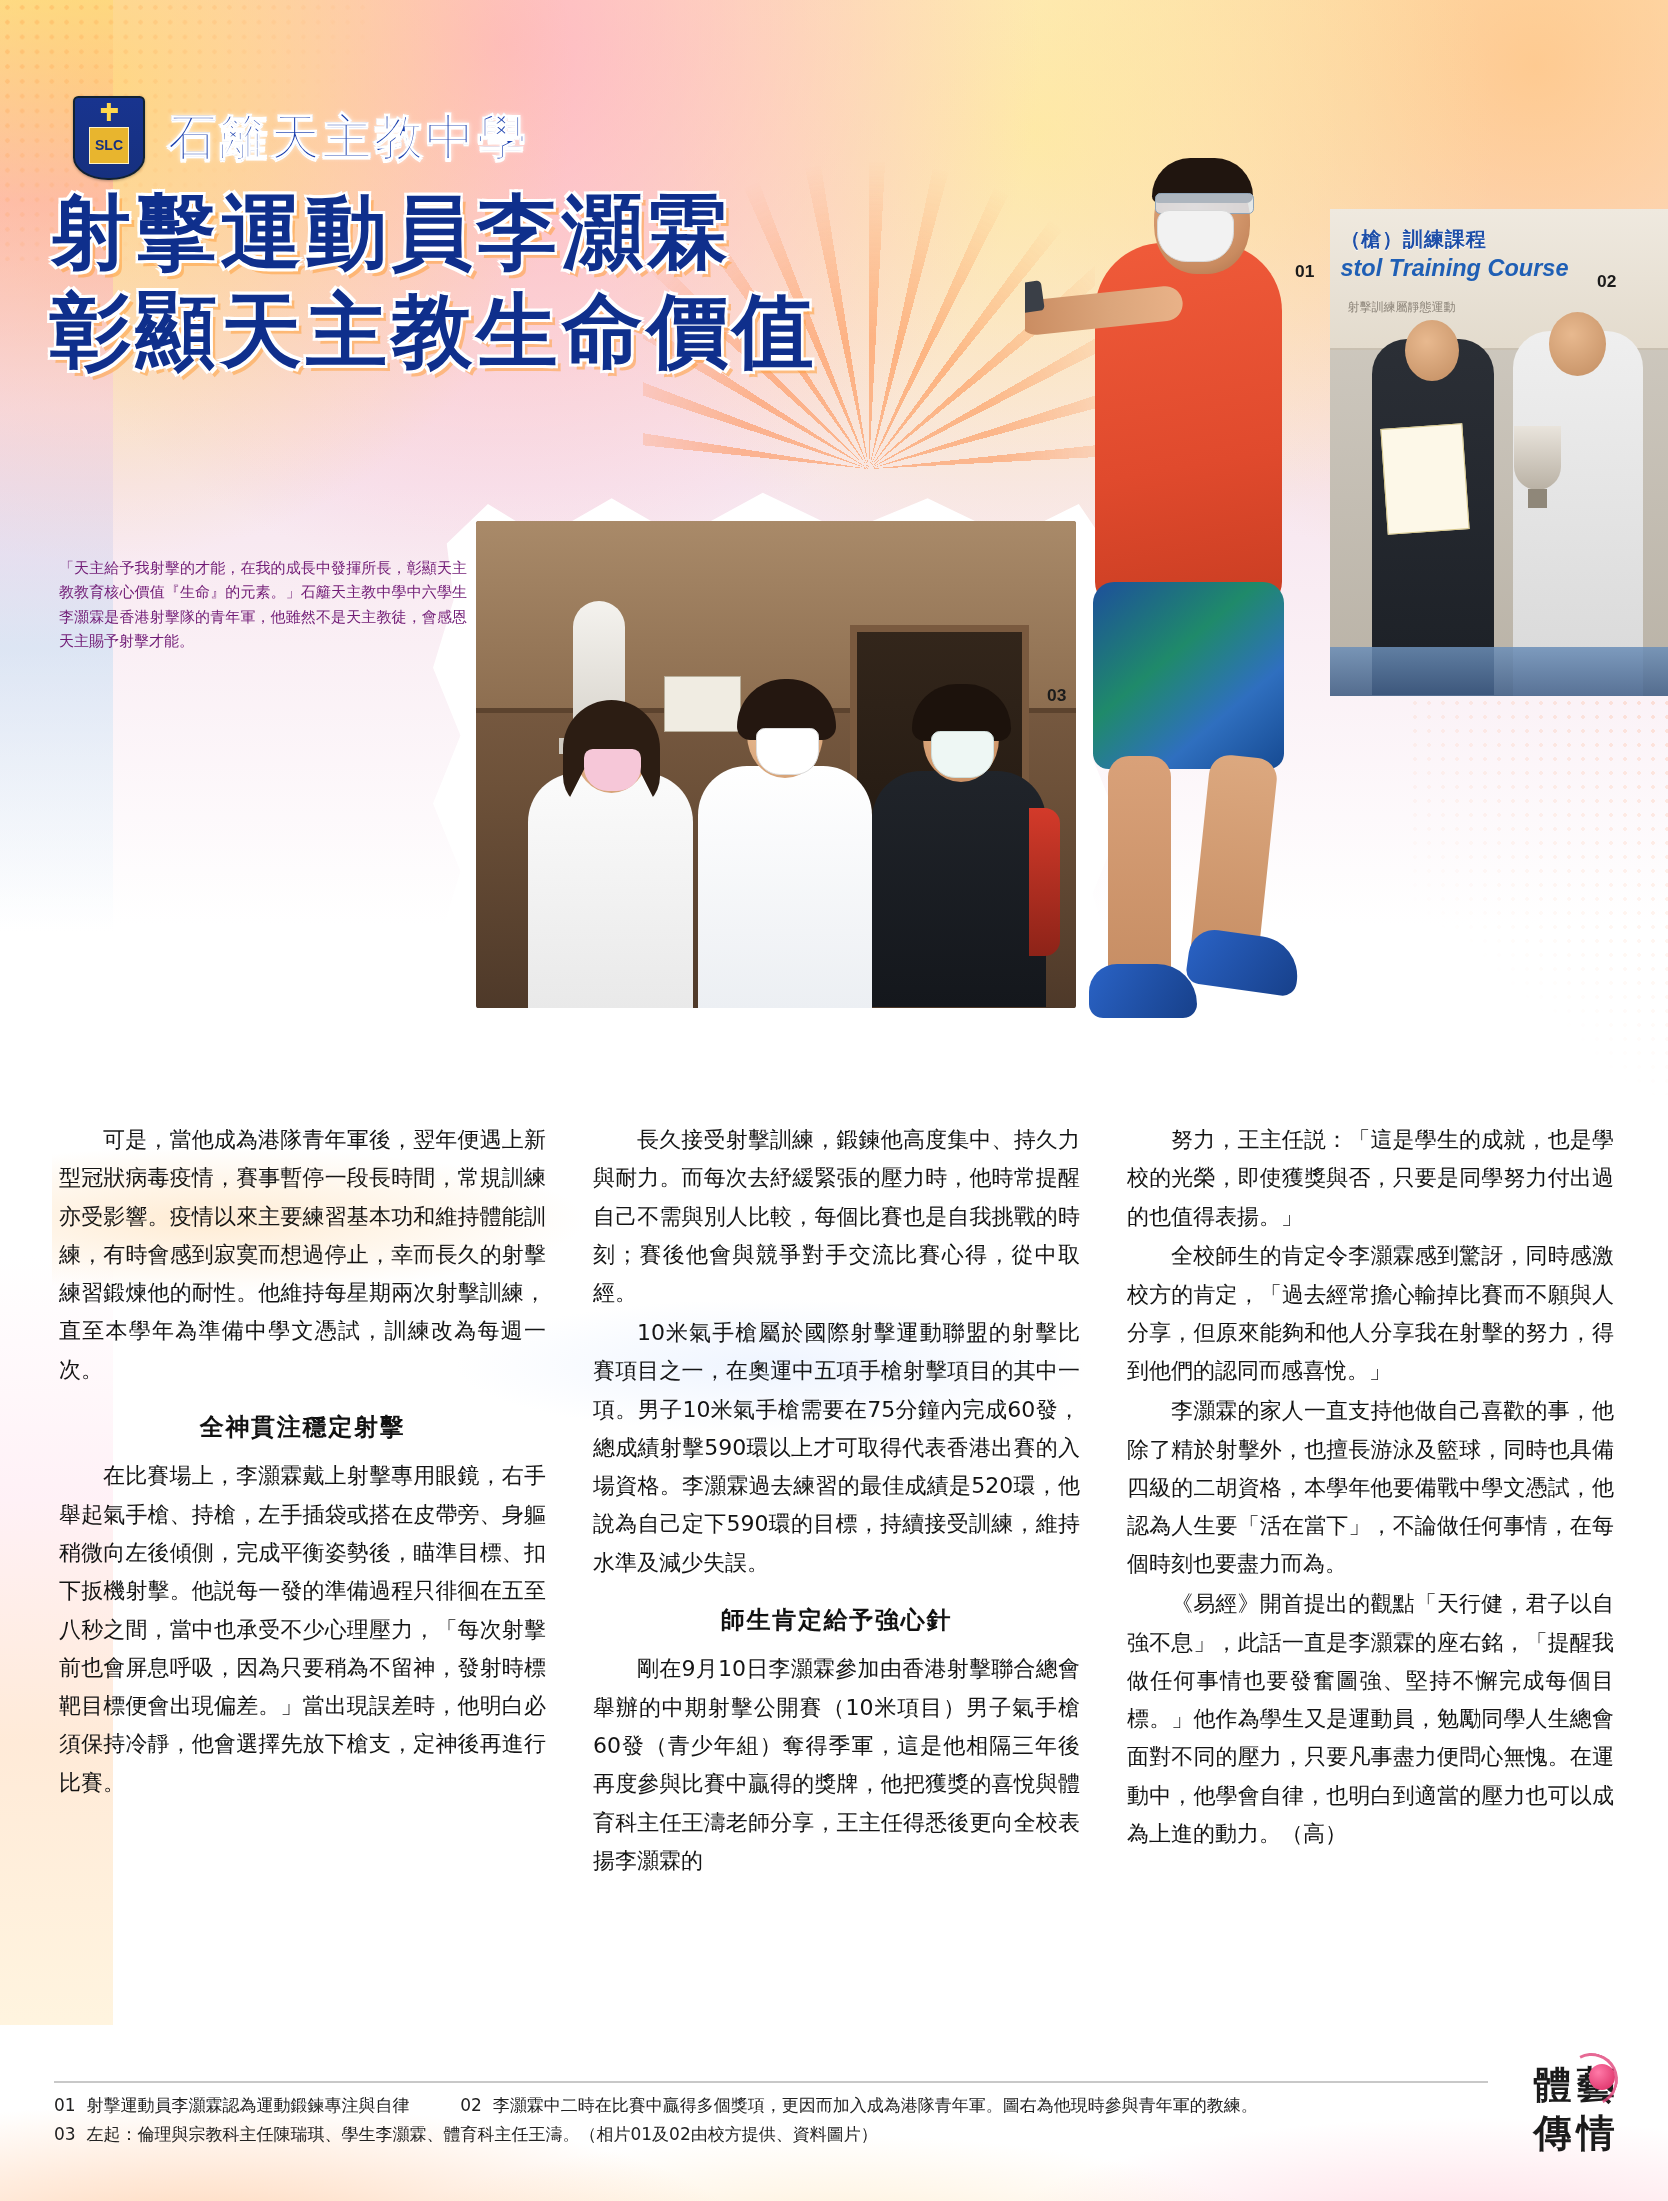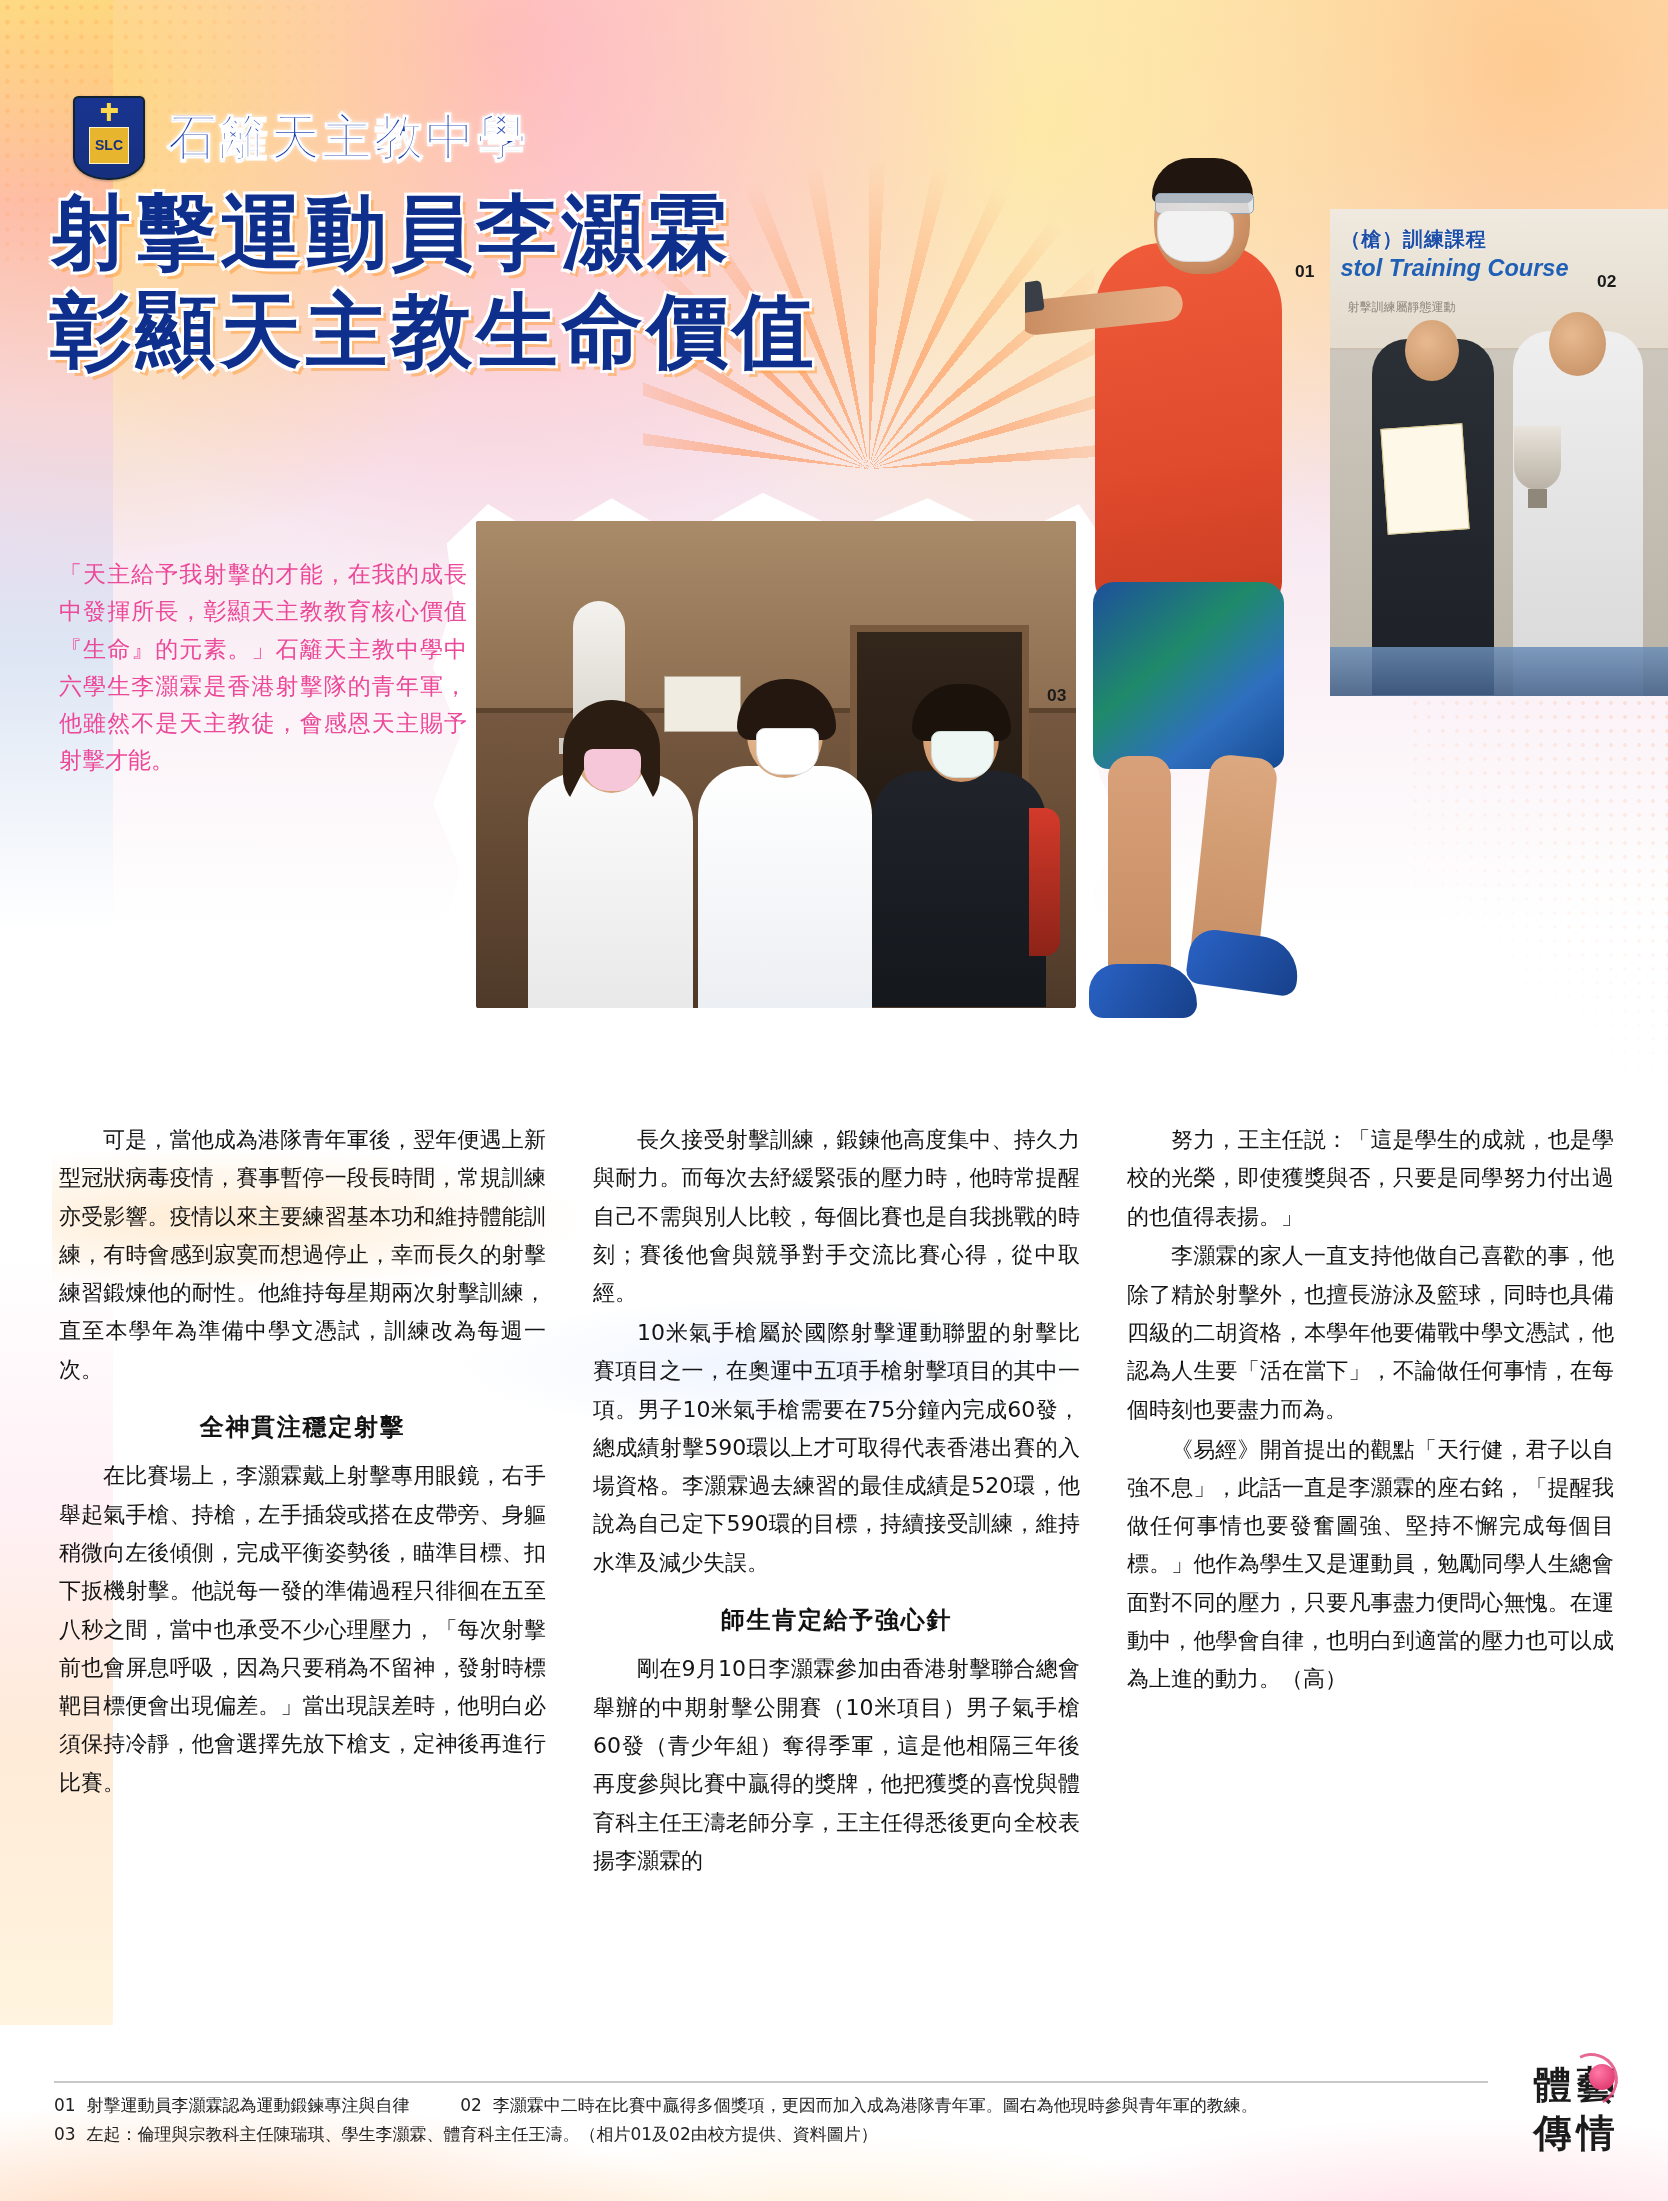--- a/index.html
+++ b/index.html
@@ -387,23 +387,23 @@
 
   
   .lead {
     position: absolute;
     left: 59px; top: 556px; width: 408px;
     z-index: 3;
   }
   .lead p {
     margin: 0 0 7px 0;
     font-family: "DejaVu Sans", "Liberation Sans", sans-serif;
-    font-size: 23px;
+    font-size: 15px;
     line-height: 1.62;
-    color: #ec4899;
+    color: #701a75;
     text-align: justify;
     text-indent: 0;
   }
 
   
   .cols {
     position: absolute;
     left: 59px; top: 1121px;
     width: 1556px;
     display: flex;
@@ -575,20 +575,21 @@
 
     <div class="col">
       <p>長久接受射擊訓練，鍛鍊他高度集中、持久力與耐力。而每次去紓緩緊張的壓力時，他時常提醒自己不需與別人比較，每個比賽也是自我挑戰的時刻；賽後他會與競爭對手交流比賽心得，從中取經。</p>
       <p>10米氣手槍屬於國際射擊運動聯盟的射擊比賽項目之一，在奧運中五項手槍射擊項目的其中一項。男子10米氣手槍需要在75分鐘內完成60發，總成績射擊590環以上才可取得代表香港出賽的入場資格。李灝霖過去練習的最佳成績是520環，他說為自己定下590環的目標，持續接受訓練，維持水準及減少失誤。</p>
       <div class="subhead">師生肯定給予強心針</div>
       <p>剛在9月10日李灝霖參加由香港射擊聯合總會舉辦的中期射擊公開賽（10米項目）男子氣手槍60發（青少年組）奪得季軍，這是他相隔三年後再度參與比賽中贏得的獎牌，他把獲獎的喜悅與體育科主任王濤老師分享，王主任得悉後更向全校表揚李灝霖的</p>
     </div>
 
     <div class="col">
       <p>努力，王主任説：「這是學生的成就，也是學校的光榮，即使獲獎與否，只要是同學努力付出過的也值得表揚。」</p>
+      <p>全校師生的肯定令李灝霖感到驚訝，同時感激校方的肯定，「過去經常擔心輸掉比賽而不願與人分享，但原來能夠和他人分享我在射擊的努力，得到他們的認同而感喜悅。」</p>
       <p>李灝霖的家人一直支持他做自己喜歡的事，他除了精於射擊外，也擅長游泳及籃球，同時也具備四級的二胡資格，本學年他要備戰中學文憑試，他認為人生要「活在當下」，不論做任何事情，在每個時刻也要盡力而為。</p>
       <p>《易經》開首提出的觀點「天行健，君子以自強不息」，此話一直是李灝霖的座右銘，「提醒我做任何事情也要發奮圖強、堅持不懈完成每個目標。」他作為學生又是運動員，勉勵同學人生總會面對不同的壓力，只要凡事盡力便問心無愧。在運動中，他學會自律，也明白到適當的壓力也可以成為上進的動力。（高）</p>
     </div>
 
   </div>
 
   <div class="footer-rule"></div>
 
   <div class="captions">
     <div class="crow">

